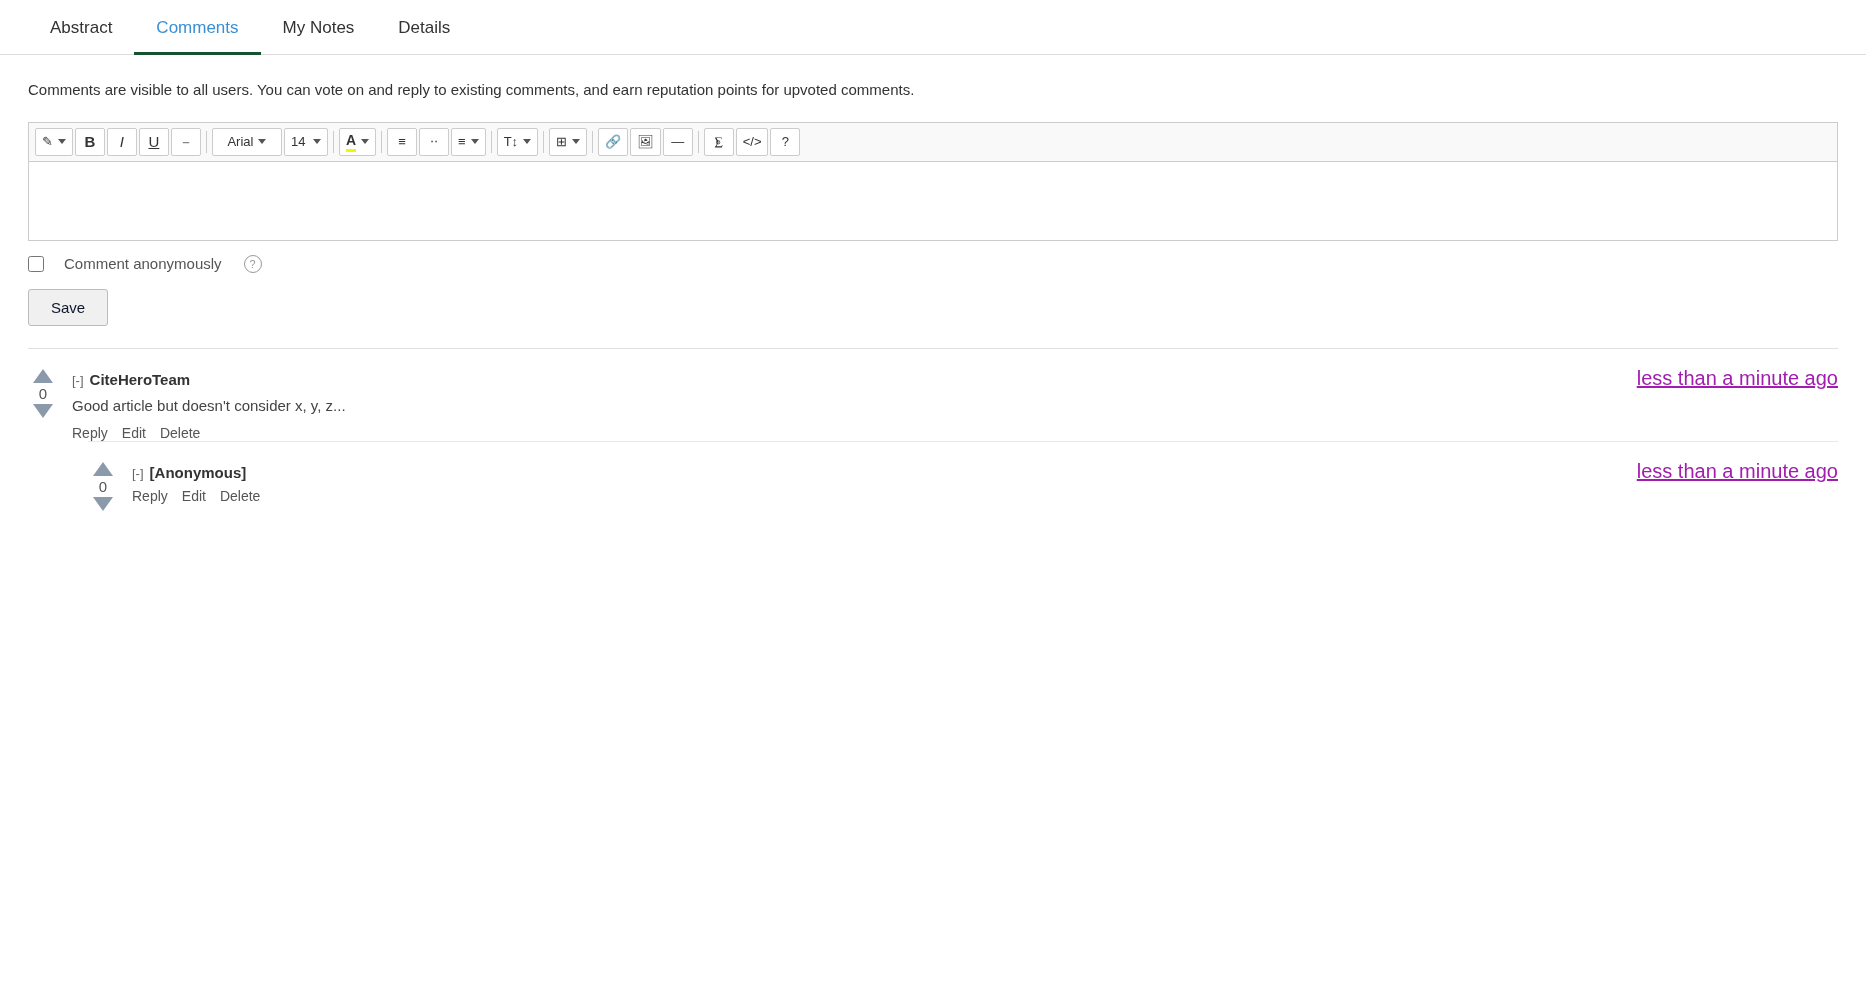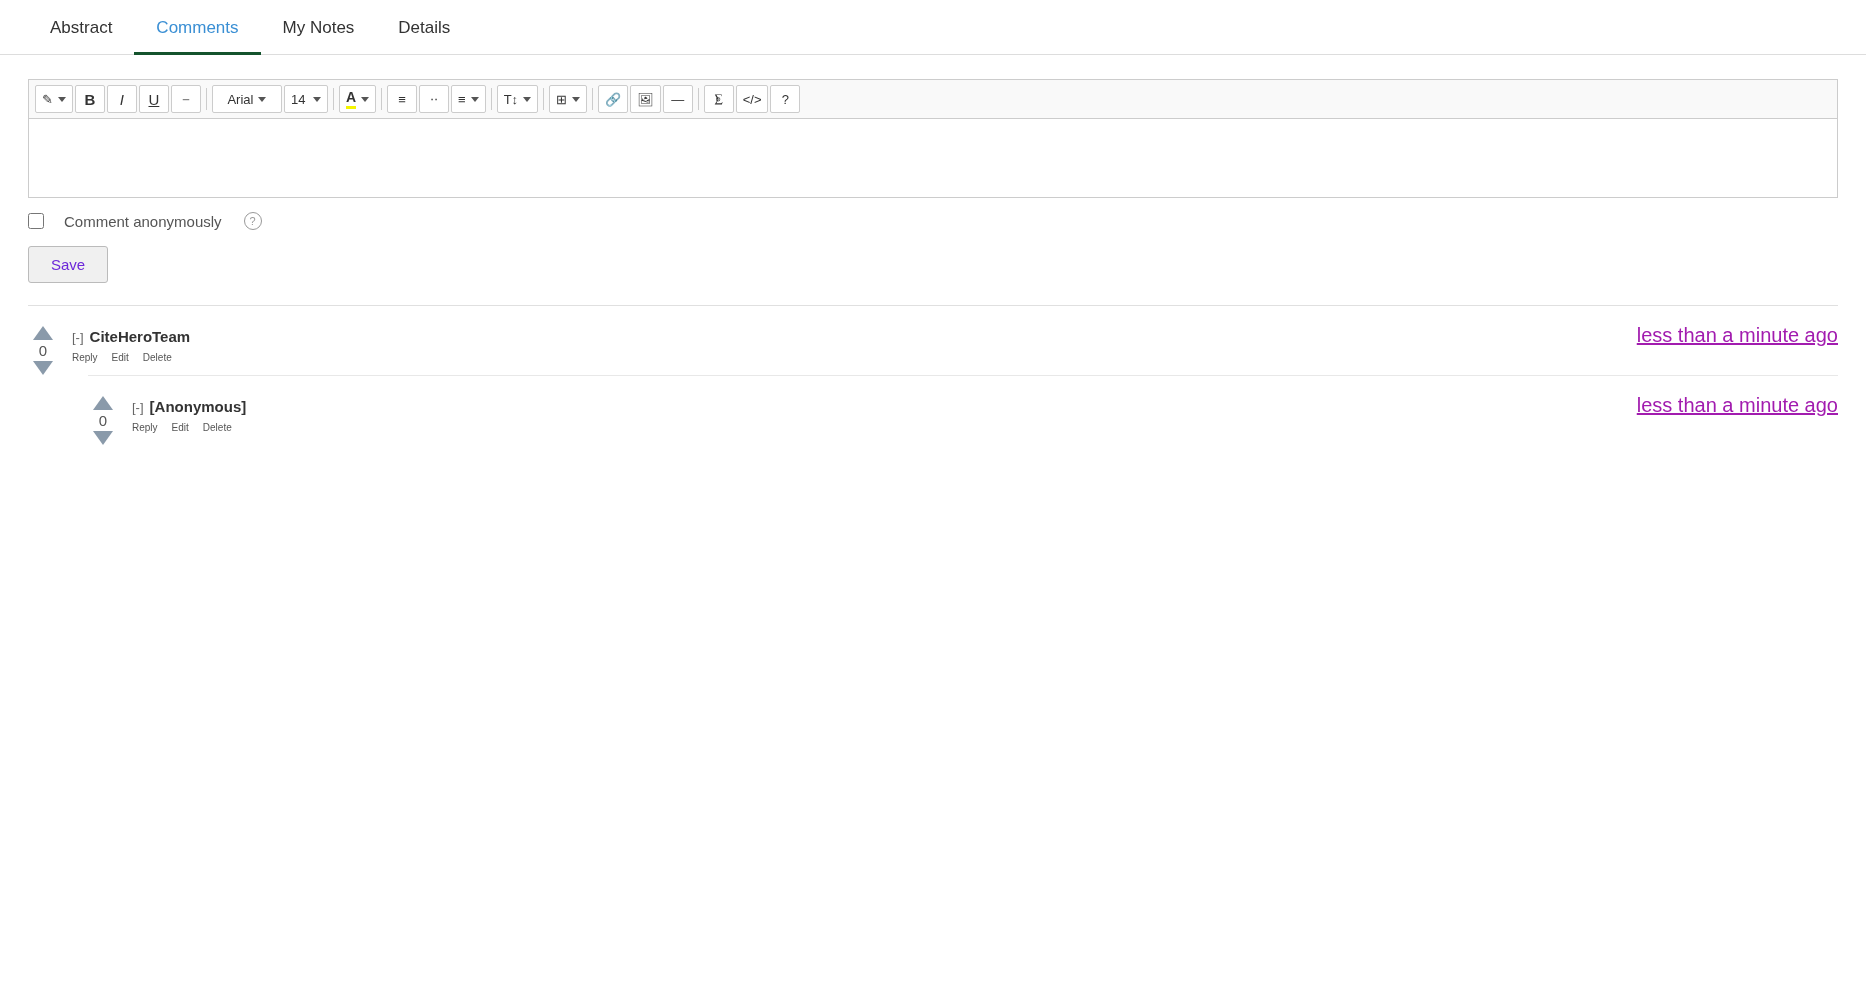--- a/index.html
+++ b/index.html
@@ -129,21 +129,21 @@
     }
 
     
     .save-btn {
       padding: 9px 22px;
       font-size: 15px;
       background: #f0f0f0;
       border: 1px solid #bbb;
       border-radius: 3px;
       cursor: pointer;
-      color: #6d28d9;
+      color: #0f172a;
       font-weight: 500;
     }
 
     
     .comments-section {
       margin-top: 22px;
     }
 
     .comment-thread {
       border-top: 1px solid #e0e0e0;
@@ -226,21 +226,21 @@
       color: #444;
       margin-bottom: 8px;
       line-height: 1.5;
     }
 
     .comment-actions {
       display: flex;
       gap: 14px;
     }
     .comment-action-btn {
-      font-size: 10px;
+      font-size: 14px;
       color: #555;
       cursor: pointer;
       background: none;
       border: none;
       padding: 0;
     }
 
     
     .reply-thread {
       margin-left: 60px;
@@ -264,20 +264,21 @@
 
 <div class="tabs">
   <a class="tab">Abstract</a>
   <a class="tab active">Comments</a>
   <a class="tab">My Notes</a>
   <a class="tab">Details</a>
 </div>
 
 <div class="content">
 
+  <p class="description">Comments are visible to all users. You can vote on and reply to existing comments, and earn reputation points for upvoted comments.</p>
 
   
   <div class="toolbar">
     <button class="toolbar-btn">
       <span>✎</span>
       <span class="chevron-down"></span>
     </button>
     <button class="toolbar-btn bold-btn">
       <span>B</span>
     </button>
@@ -385,20 +386,21 @@
           <div class="vote-down"></div>
         </div>
         <div class="comment-body">
           <div class="comment-header">
             <div class="comment-author-row">
               <span class="collapse-btn">[-]</span>
               <span class="comment-author">CiteHeroTeam</span>
             </div>
             <span class="comment-time">less than a minute ago</span>
           </div>
+          <p class="comment-text">Good article but doesn't consider x, y, z...</p>
           <div class="comment-actions">
             <button class="comment-action-btn">Reply</button>
             <button class="comment-action-btn">Edit</button>
             <button class="comment-action-btn">Delete</button>
           </div>
         </div>
       </div>
 
       <div class="reply-thread">
         <div class="comment-row">

